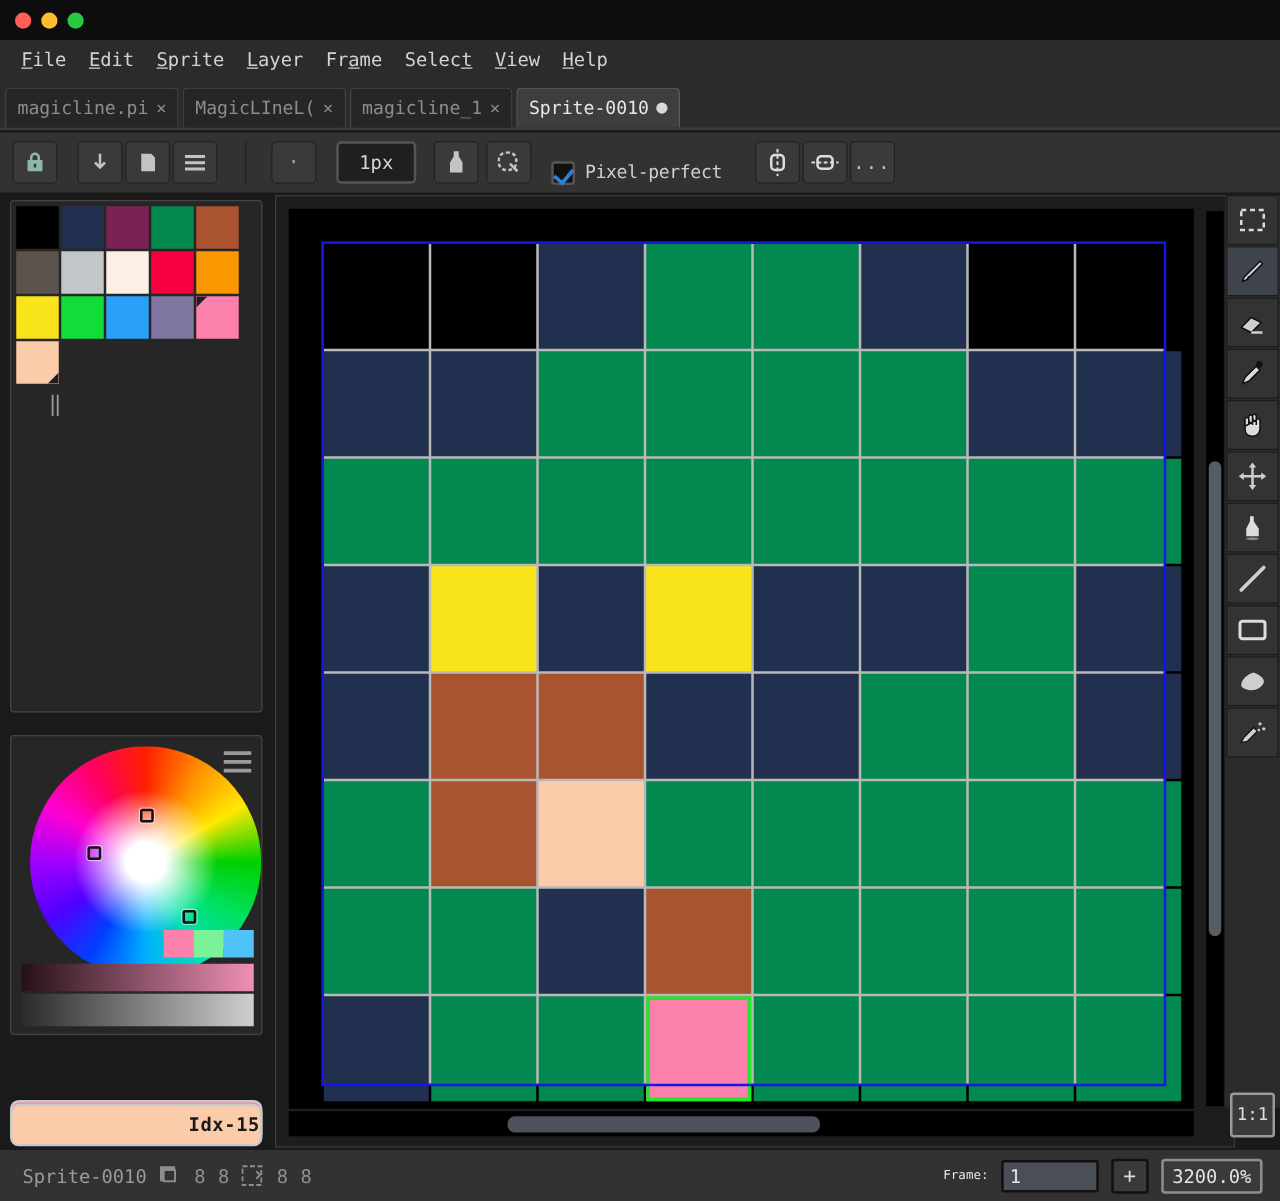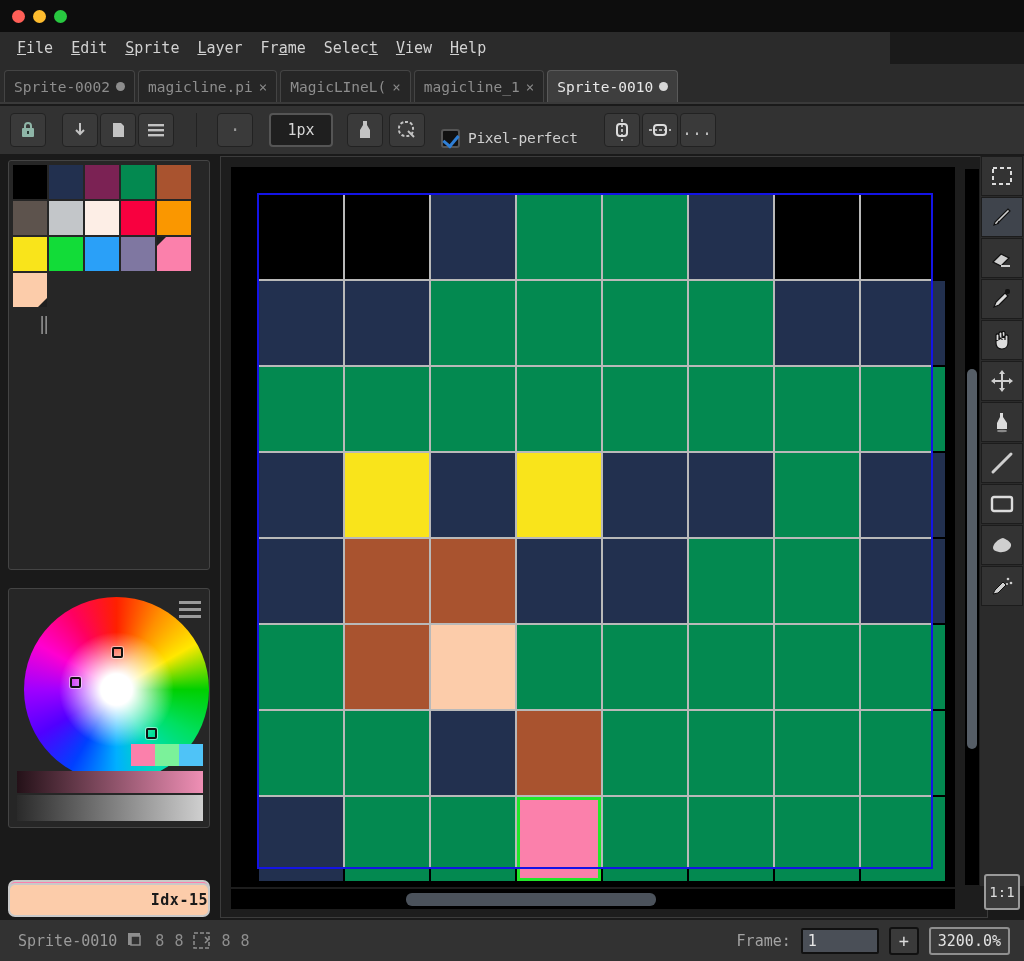--- a/index.html
+++ b/index.html
@@ -21,21 +21,21 @@
   .dot { width:13px; height:13px; border-radius:50%; }
   .dot.red{background:#ff5f57;} .dot.yellow{background:#febc2e;} .dot.green{background:#28c840;}
   #title-text {
     position:absolute; left:0; right:0; text-align:center;
     font-size:15px; color:#d6d6d6; letter-spacing:0.2px;
     font-family:"DejaVu Sans","Liberation Sans",sans-serif;
   }
 
   
   #menubar {
-    position:absolute; left:0; top:32px; width:890px; height:32px;
+    position:absolute; left:0; top:32px; width:1024px; height:32px;
     background:#2b2b2b; display:flex; align-items:center; padding-left:8px;
   }
   .menu-item {
     font-size:15px; color:#d2d2d2; padding:3px 9px; cursor:default;
     font-family:"DejaVu Sans Mono","Liberation Mono",monospace;
   }
   .menu-item span.mn { text-decoration: underline; }
 
   
   #tabbar {
@@ -190,21 +190,21 @@
 
   
   #statusbar {
     position:absolute; left:0; bottom:0; width:1024px; height:41px;
     background:#323232; display:flex; align-items:center;
   }
   #status-left { display:flex; align-items:center; gap:10px; margin-left:18px; }
   #sprite-name { font-size:15px; color:#9b9b9b; }
   .stat-num { font-size:15px; color:#8e8e8e; }
   #status-right { position:absolute; right:14px; display:flex; align-items:center; gap:10px; }
-  #frame-label{ font-size:15px; color:#a3a3a3; }
+  #frame-label{ font-size:10px; color:#e5e5e5; }
   #frame-field{
     width:78px; height:26px; background:#4a4f57; border:2px solid #111; border-radius:2px;
     color:#e6e6e6; font-size:15px; display:flex; align-items:center; padding-left:5px;
   }
   #frame-plus{
     width:30px; height:28px; background:#3a3a3a; border:2px solid #111; border-radius:3px;
     color:#dcdcdc; font-size:17px; display:flex; align-items:center; justify-content:center;
   }
   #zoom-field{
     height:28px; padding:0 7px; background:#3a3a3a; border:2px solid #8f8f8f; border-radius:3px;
@@ -228,24 +228,20 @@
     <div class="menu-item"><span class="mn">E</span>dit</div>
     <div class="menu-item"><span class="mn">S</span>prite</div>
     <div class="menu-item"><span class="mn">L</span>ayer</div>
     <div class="menu-item">Fr<span class="mn">a</span>me</div>
     <div class="menu-item">Selec<span class="mn">t</span></div>
     <div class="menu-item"><span class="mn">V</span>iew</div>
     <div class="menu-item"><span class="mn">H</span>elp</div>
   </div>
 
 <div id="tabbar">
-    <div class="tab">
-      <span>Sprite-0002</span>
-      <span class="tdot"></span>
-    </div>
     <div class="tab">
       <span>magicline.pi</span>
       <span class="tclose">×</span>
     </div>
     <div class="tab">
       <span>MagicLIneL(</span>
       <span class="tclose">×</span>
     </div>
     <div class="tab">
       <span>magicline_1</span>

